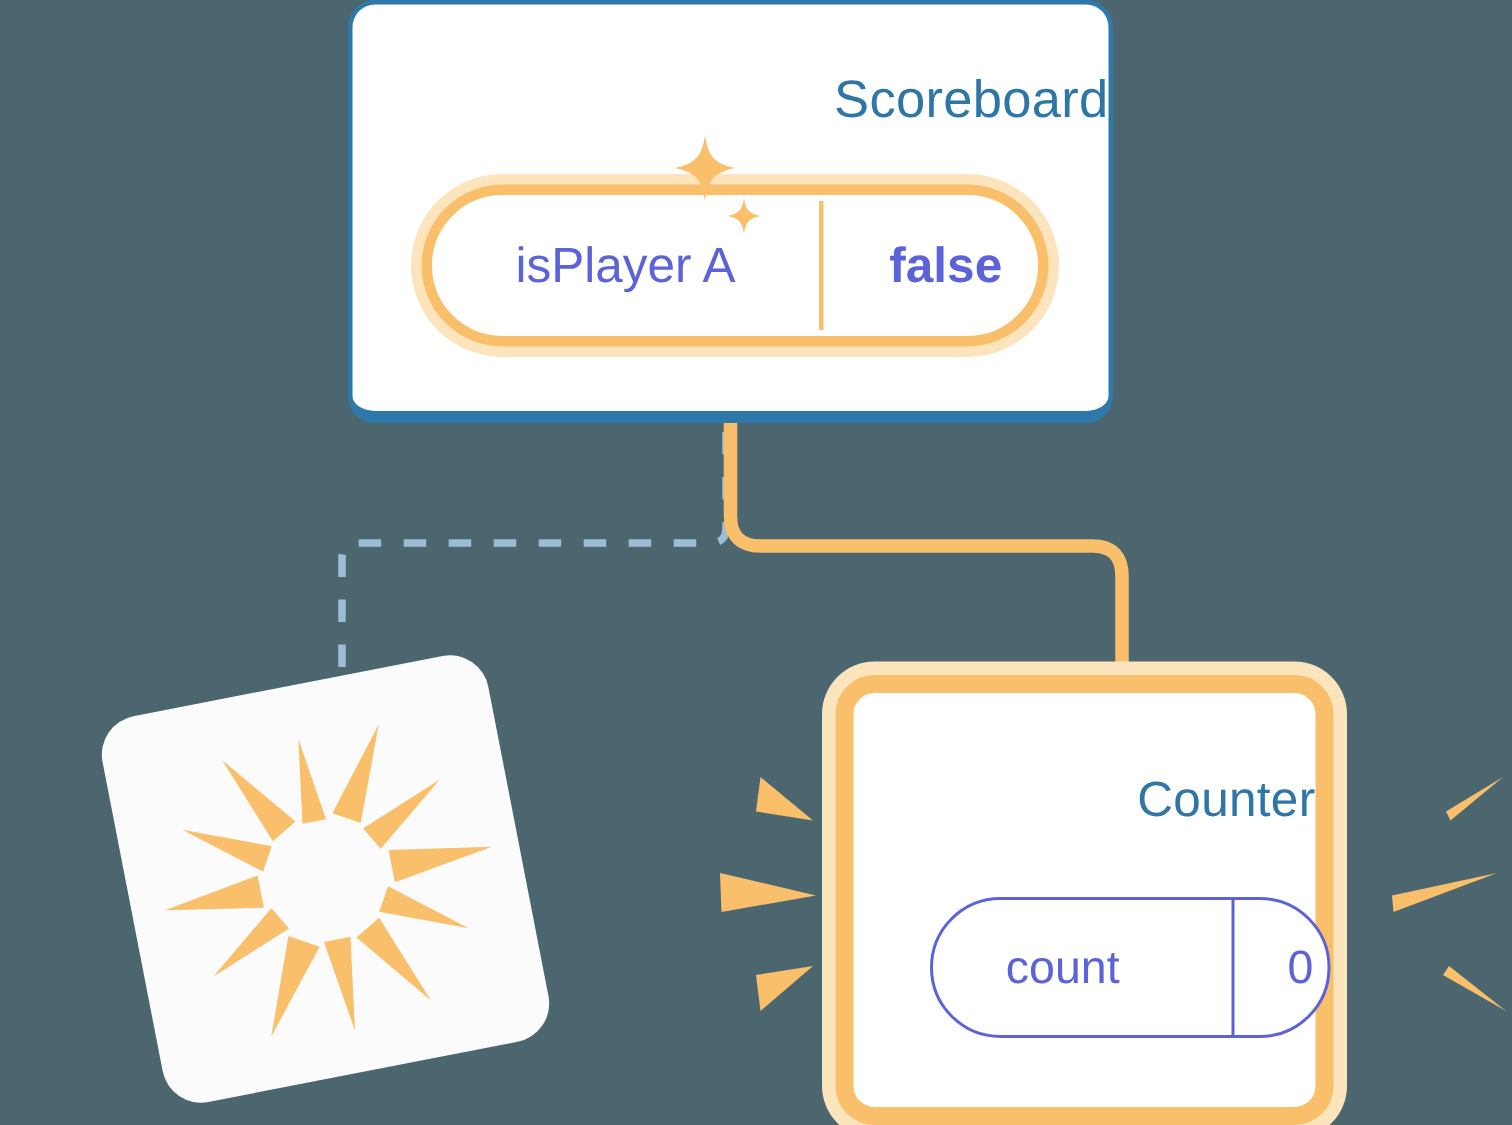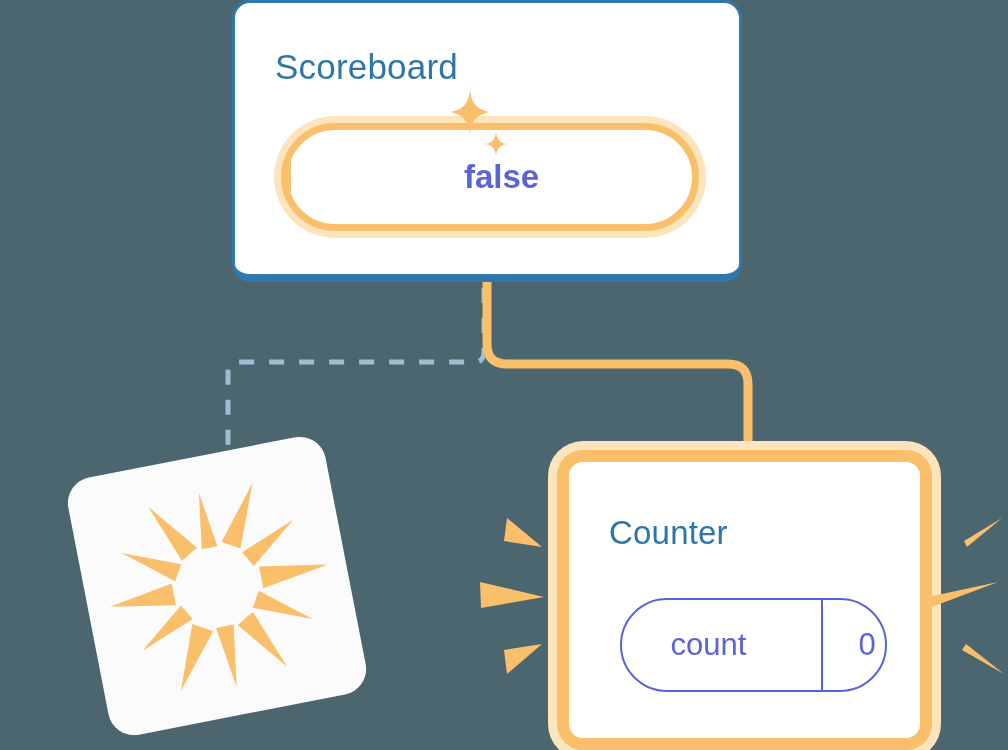--- a/index.html
+++ b/index.html
@@ -33,21 +33,21 @@
     width: 510px;
     height: 282px;
     background: #ffffff;
     border-radius: 18px;
     border: 3px solid #2f78ab;
     border-bottom-width: 8px;
     box-sizing: border-box;
     z-index: 4;
   }
   .card-title {
-    text-align: left;
+    text-align: right;
     color: #2e76a8;
     font-size: 35px;
     font-weight: 400;
     letter-spacing: 0.2px;
     padding-left: 40px;
   }
   .scoreboard-title {
     margin-top: 44px;
   }
   
@@ -97,21 +97,21 @@
     width: 70px;
     height: 80px;
     z-index: 6;
     pointer-events: none;
   }
   
   .card-counter {
     position: absolute;
     left: 557px;
     top: 450px;
-    width: 375px;
+    width: 332px;
     height: 300px;
     box-sizing: border-box;
     background: #ffffff;
     border: 12px solid #f9bf6b;
     border-radius: 26px;
     box-shadow: 0 0 0 9px #fce4bd;
     z-index: 4;
   }
   .counter-title {
     margin-top: 52px;
@@ -191,20 +191,21 @@
 
     <path d="M 484 288 L 484 352 Q 484 362 474 362 L 238 362 Q 228 362 228 372 L 228 480" fill="none" stroke="#9dbdd4" stroke-width="5" stroke-dasharray="15 15" stroke-linecap="butt"></path>
 
     <path d="M 487 282 L 487 344 Q 487 364 507 364 L 728 364 Q 748 364 748 384 L 748 462" fill="none" stroke="#f9bf6b" stroke-width="9" stroke-linecap="butt"></path>
   </svg>
 
   <div class="card-scoreboard">
     <div class="card-title scoreboard-title">Scoreboard</div>
 
     <div class="pill-orange">
+      <div class="pill-key">isPlayer A</div>
       <div class="pill-div"></div>
       <div class="pill-val">false</div>
     </div>
   </div>
 
   <svg class="sparkles" viewBox="0 0 70 80">
     <path fill="#f9bf6b" d="M 24 2 C 26 16 30 21 44 24 C 30 27 26 32 24 46 C 22 32 18 27 4 24 C 18 21 22 16 24 2 Z"></path>
     <path fill="#f9bf6b" d="M 50 44 C 51.2 52 53.4 54.6 61 56 C 53.4 57.4 51.2 60 50 68 C 48.8 60 46.6 57.4 39 56 C 46.6 54.6 48.8 52 50 44 Z"></path>
   </svg>
 

